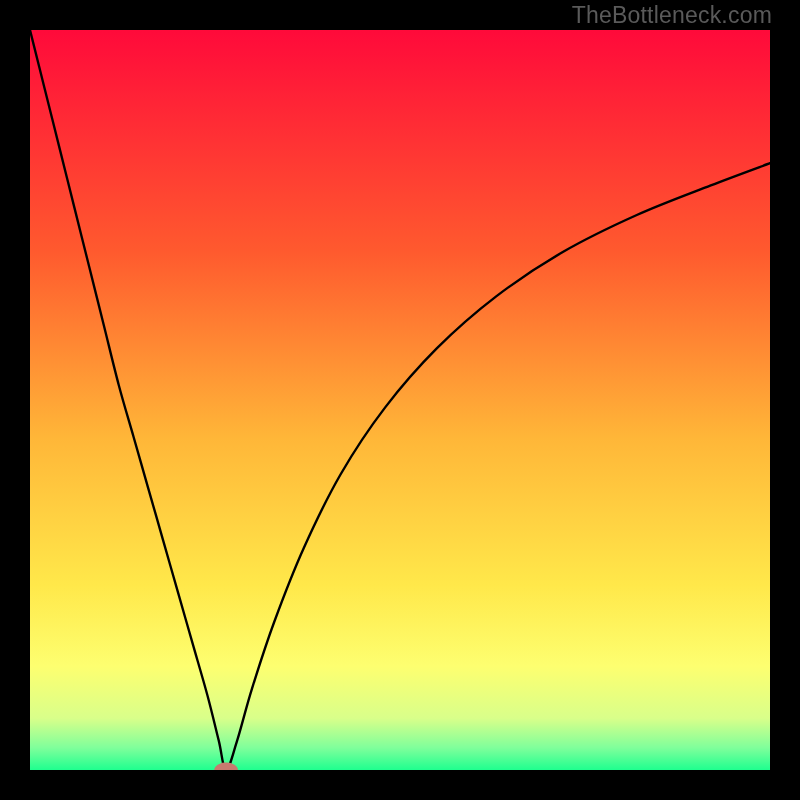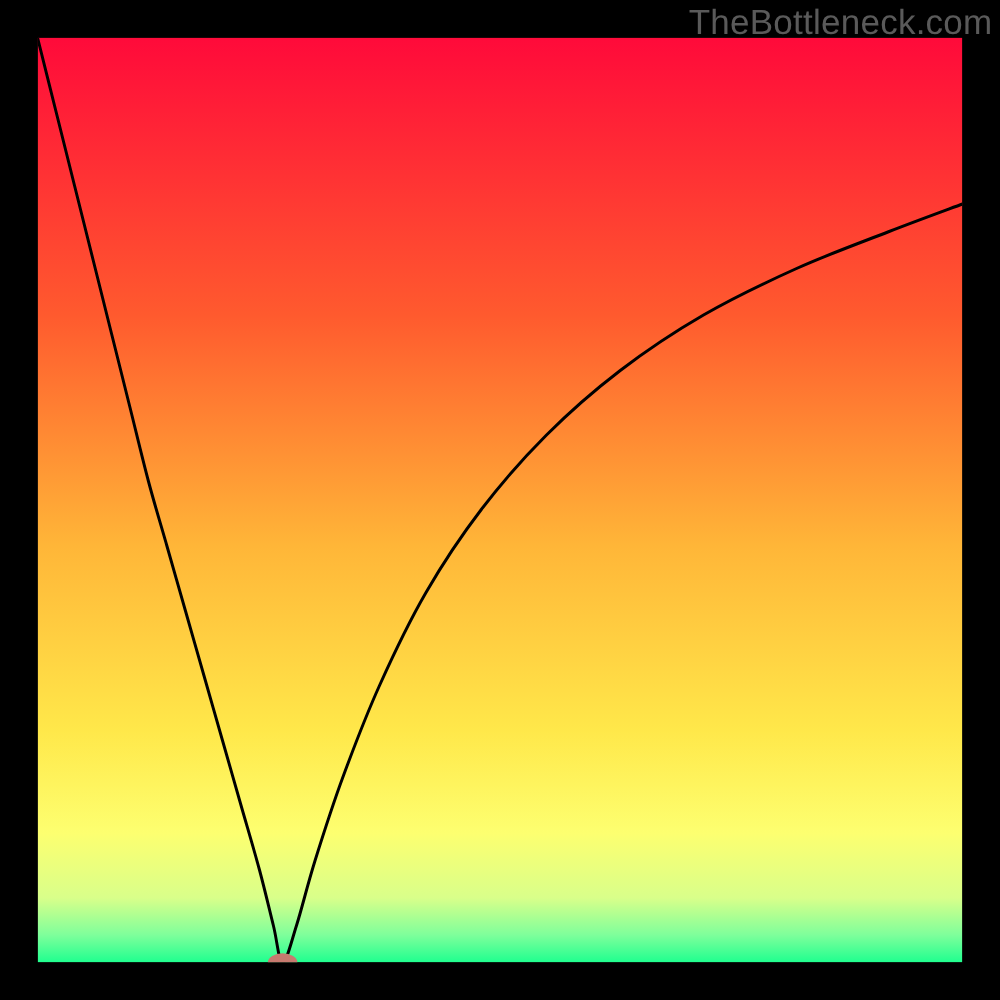--- a/index.html
+++ b/index.html
@@ -13,23 +13,23 @@
   }
   .outer {
     position: relative;
     width: 800px;
     height: 800px;
     background: #000;
   }
   .watermark {
     position: absolute;
     top: 2px;
-    right: 6px;
+    right: 28px;
     color: #5a5a5a;
-    font-size: 28px;
+    font-size: 23px;
     font-weight: 500;
     letter-spacing: 0.2px;
     z-index: 5;
   }
   .plot {
     position: absolute;
     left: 30px;
     top: 30px;
     width: 740px;
     height: 740px;

